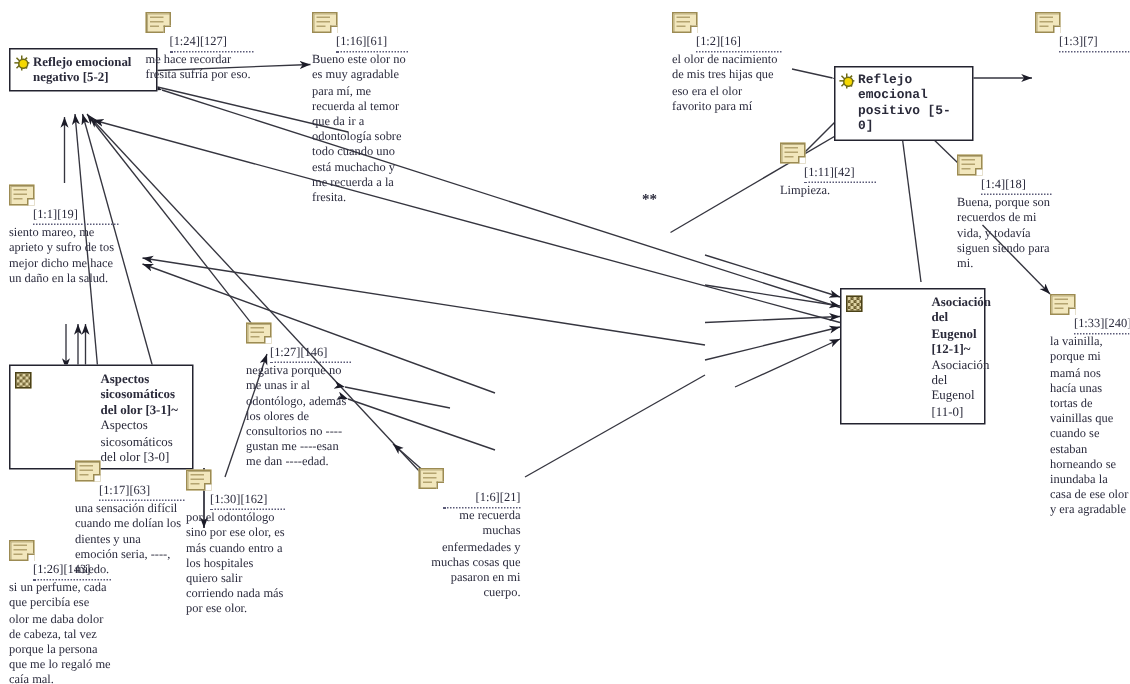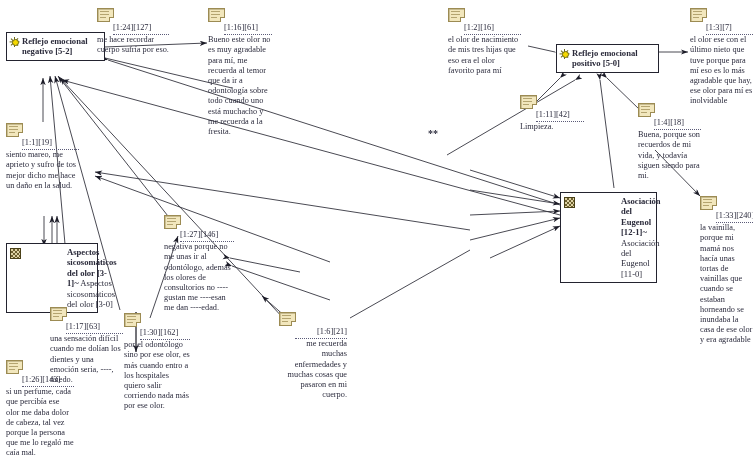--- a/index.html
+++ b/index.html
@@ -205,32 +205,32 @@
     <span class="ico-code">
       <i class="ray"></i>
         <i class="ray r2"></i>
         <i class="ray r3"></i>
         <i class="ray r4"></i>
       <i class="core"></i>
     </span>
     <span class="lbl">Reflejo emocional negativo [5-2]</span>
   </div>
 
-  <div class="codebox" style="left:556px; top:44px; width:103px;">
+  <div class="codebox" style="left:556px; top:44px; width:93px;font-family:Liberation Mono, monospace;">
     <span class="ico-code">
       <i class="ray"></i>
         <i class="ray r2"></i>
         <i class="ray r3"></i>
         <i class="ray r4"></i>
       <i class="core"></i>
     </span>
     <span class="lbl">Reflejo emocional positivo [5-0]</span>
   </div>
 
-  <div class="codebox fam" style="left:6px; top:243px; width:92px;">
+  <div class="codebox fam" style="left:6px; top:243px; width:123px;">
     <span class="ico-fam"></span>
     <span class="lbl">
       <span class="b">Aspectos sicosomáticos del olor [3-1]~</span>
       <span>Aspectos sicosomáticos del olor [3-0]</span>
     </span>
   </div>
 
   <div class="codebox fam" style="left:560px; top:192px; width:97px;">
     <span class="ico-fam"></span>
     <span class="lbl">
@@ -240,21 +240,21 @@
   </div>
 
   <div class="note" style="left:97px; top:8px; width:72px;">
     <span class="ico">
       <i class="pg"></i>
         <i class="ln" style="top:3px"></i>
         <i class="ln" style="top:6px"></i>
         <i class="ln" style="top:9px;width:6px"></i>
     </span>
     <span class="id">[1:24][127]</span>
-    <span class="body">me hace recordar cuerpo sufría por eso.</span>
+    <span class="body">me hace recordar fresita sufría por eso.</span>
   </div>
 
   <div class="note" style="left:208px; top:8px; width:64px;">
     <span class="ico">
       <i class="pg"></i>
         <i class="ln" style="top:3px"></i>
         <i class="ln" style="top:6px"></i>
         <i class="ln" style="top:9px;width:6px"></i>
     </span>
     <span class="id">[1:16][61]</span>
@@ -273,21 +273,20 @@
   </div>
 
   <div class="note" style="left:690px; top:8px; width:63px;">
     <span class="ico">
       <i class="pg"></i>
         <i class="ln" style="top:3px"></i>
         <i class="ln" style="top:6px"></i>
         <i class="ln" style="top:9px;width:6px"></i>
     </span>
     <span class="id">[1:3][7]</span>
-    <span class="body">el olor ese con el último nieto que tuve porque para mí eso es lo más agradable que hay, ese olor para mí es inolvidable</span>
   </div>
 
   <div class="note" style="left:520px; top:95px; width:64px;">
     <span class="ico">
       <i class="pg"></i>
         <i class="ln" style="top:3px"></i>
         <i class="ln" style="top:6px"></i>
         <i class="ln" style="top:9px;width:6px"></i>
     </span>
     <span class="id">[1:11][42]</span>

